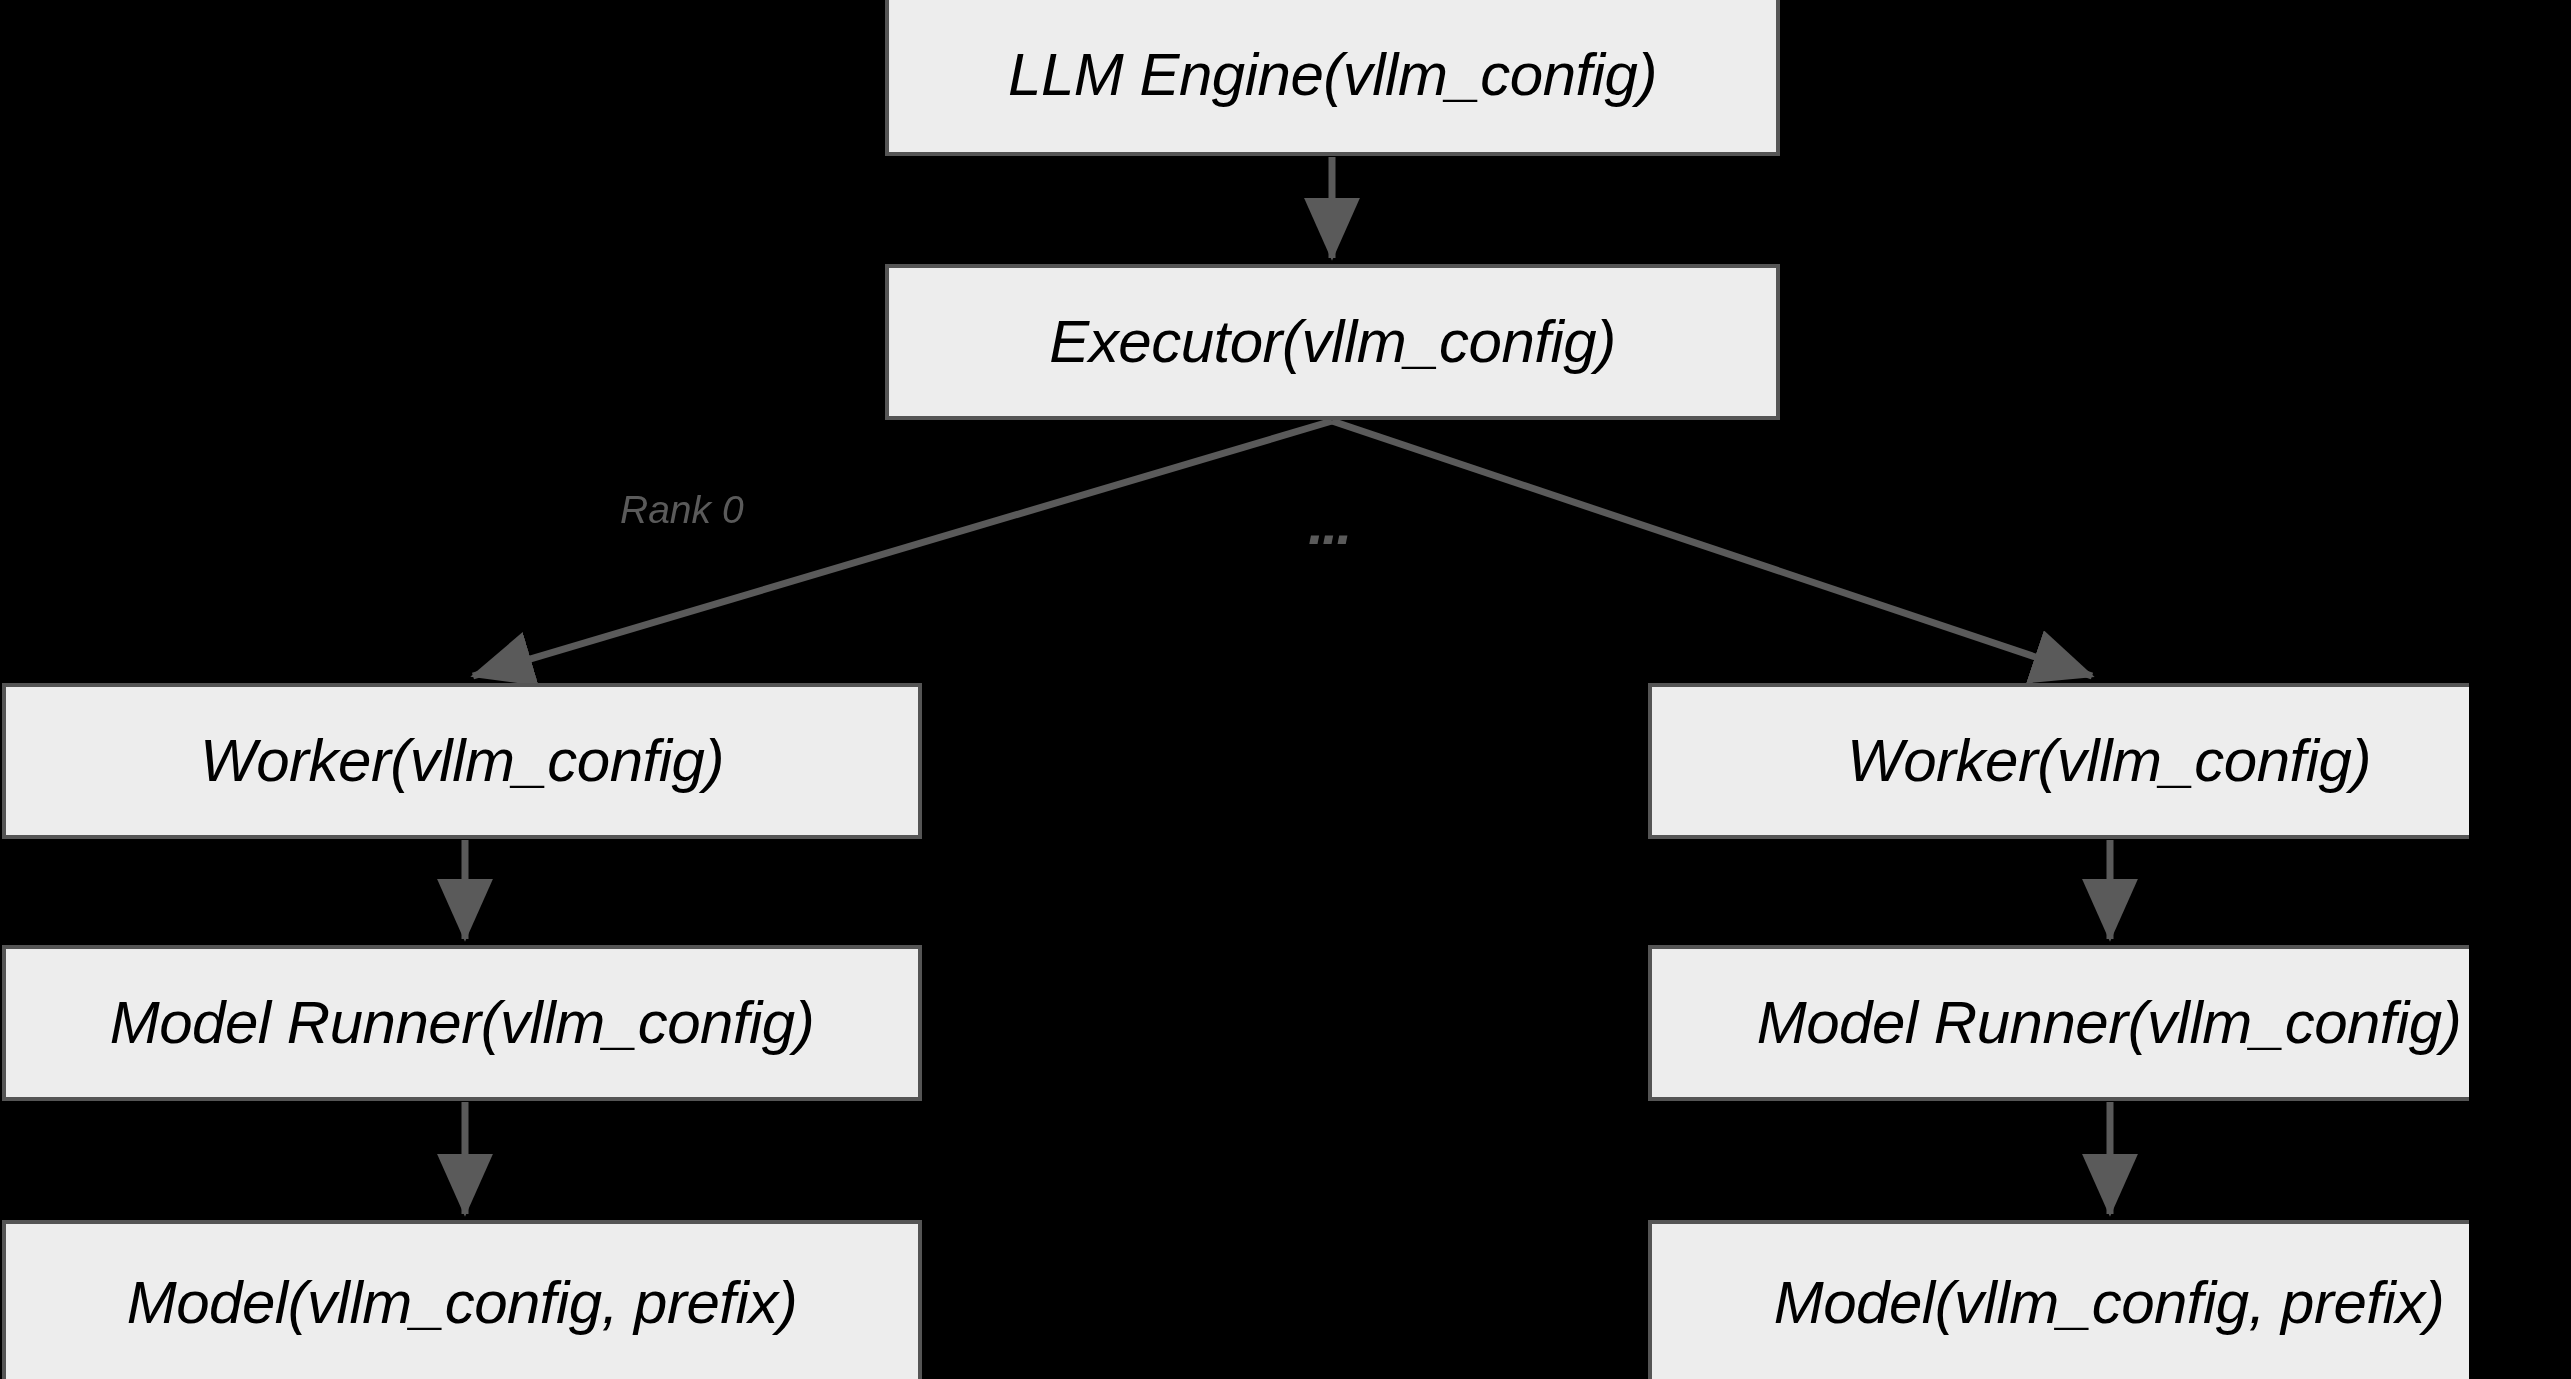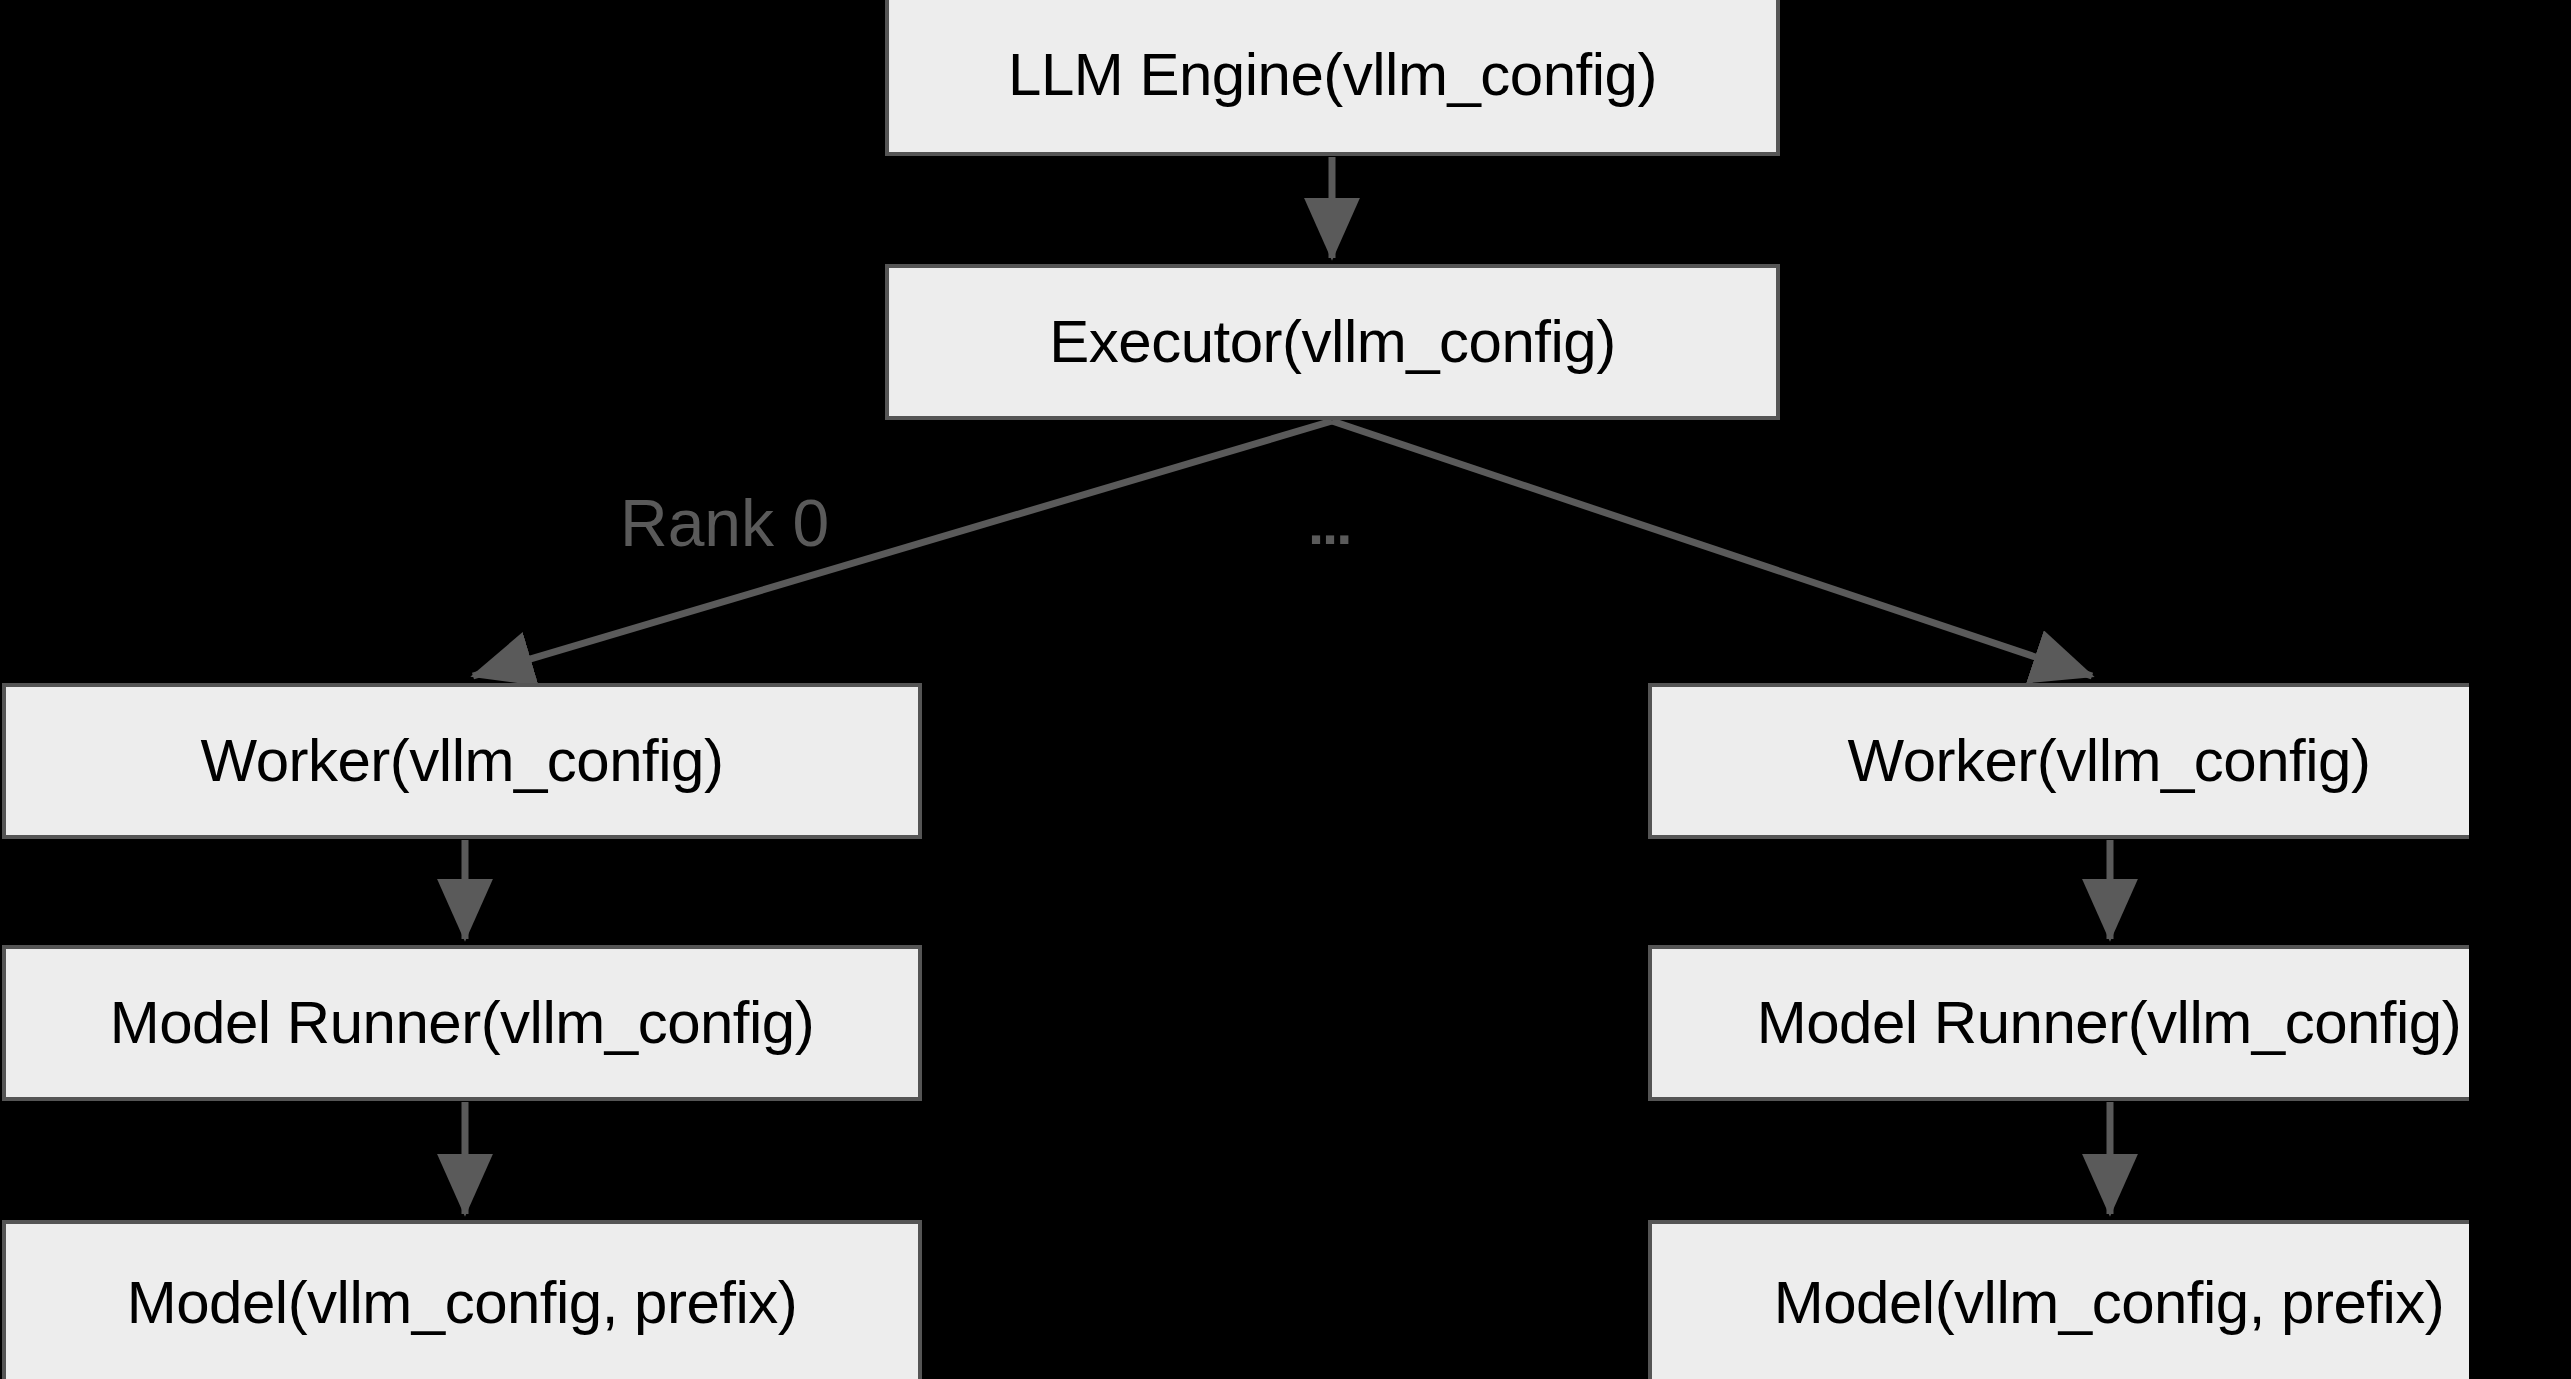--- a/index.html
+++ b/index.html
@@ -2,20 +2,21 @@
 <html><head>
 <meta charset="utf-8">
 <style>
   html,body{margin:0;padding:0;background:#000;}
   #stage{
     position:relative;
     width:2469px;height:1379px;
     background:#000;
     overflow:hidden;
     font-family:"Liberation Sans","DejaVu Sans",sans-serif;
+    font-style:italic;
   }
   .node{
     position:absolute;
     box-sizing:border-box;
     background:#ededed;
     border:4px solid #555555;
     display:flex;
     align-items:center;
     justify-content:center;
   }
@@ -23,21 +24,21 @@
     color:#000000;
     font-size:60px;
     font-weight:400;
     line-height:1;
     white-space:nowrap;
     letter-spacing:-0.5px;
   }
   .edge-label{
     position:absolute;
     color:#5a5a5a;
-    font-size:66px;
+    font-size:39px;
     font-weight:400;
     white-space:nowrap;
     line-height:1;
   }
   .ellipsis-label{
     position:absolute;
     color:#5a5a5a;
     font-size:58px;
     font-weight:700;
     white-space:nowrap;

